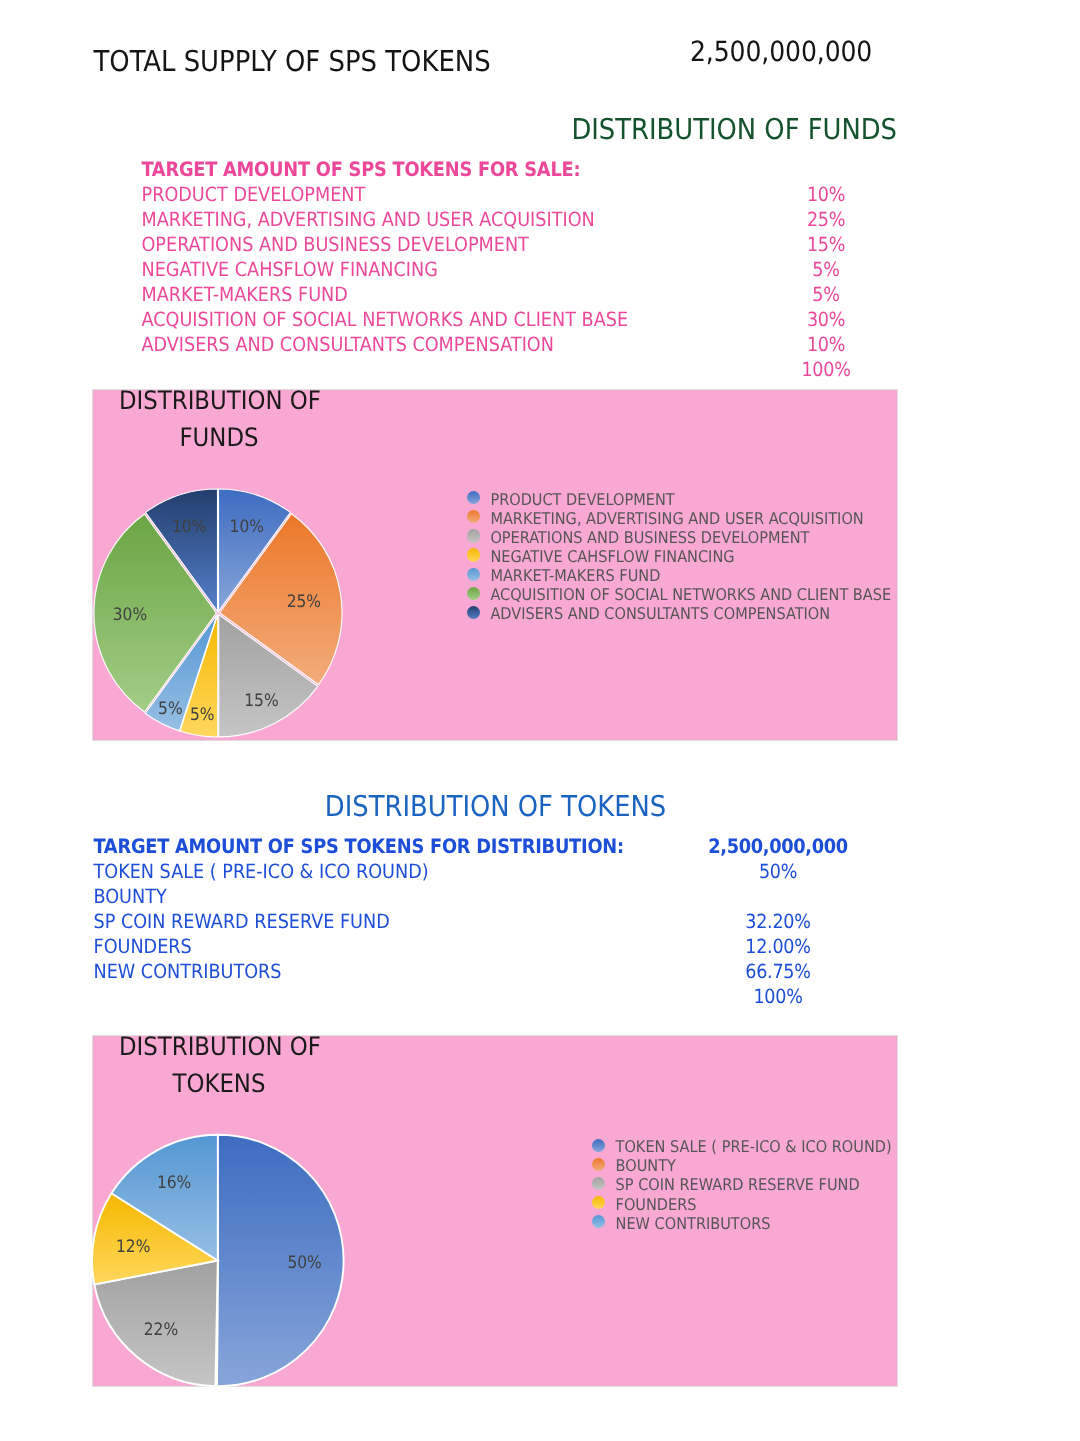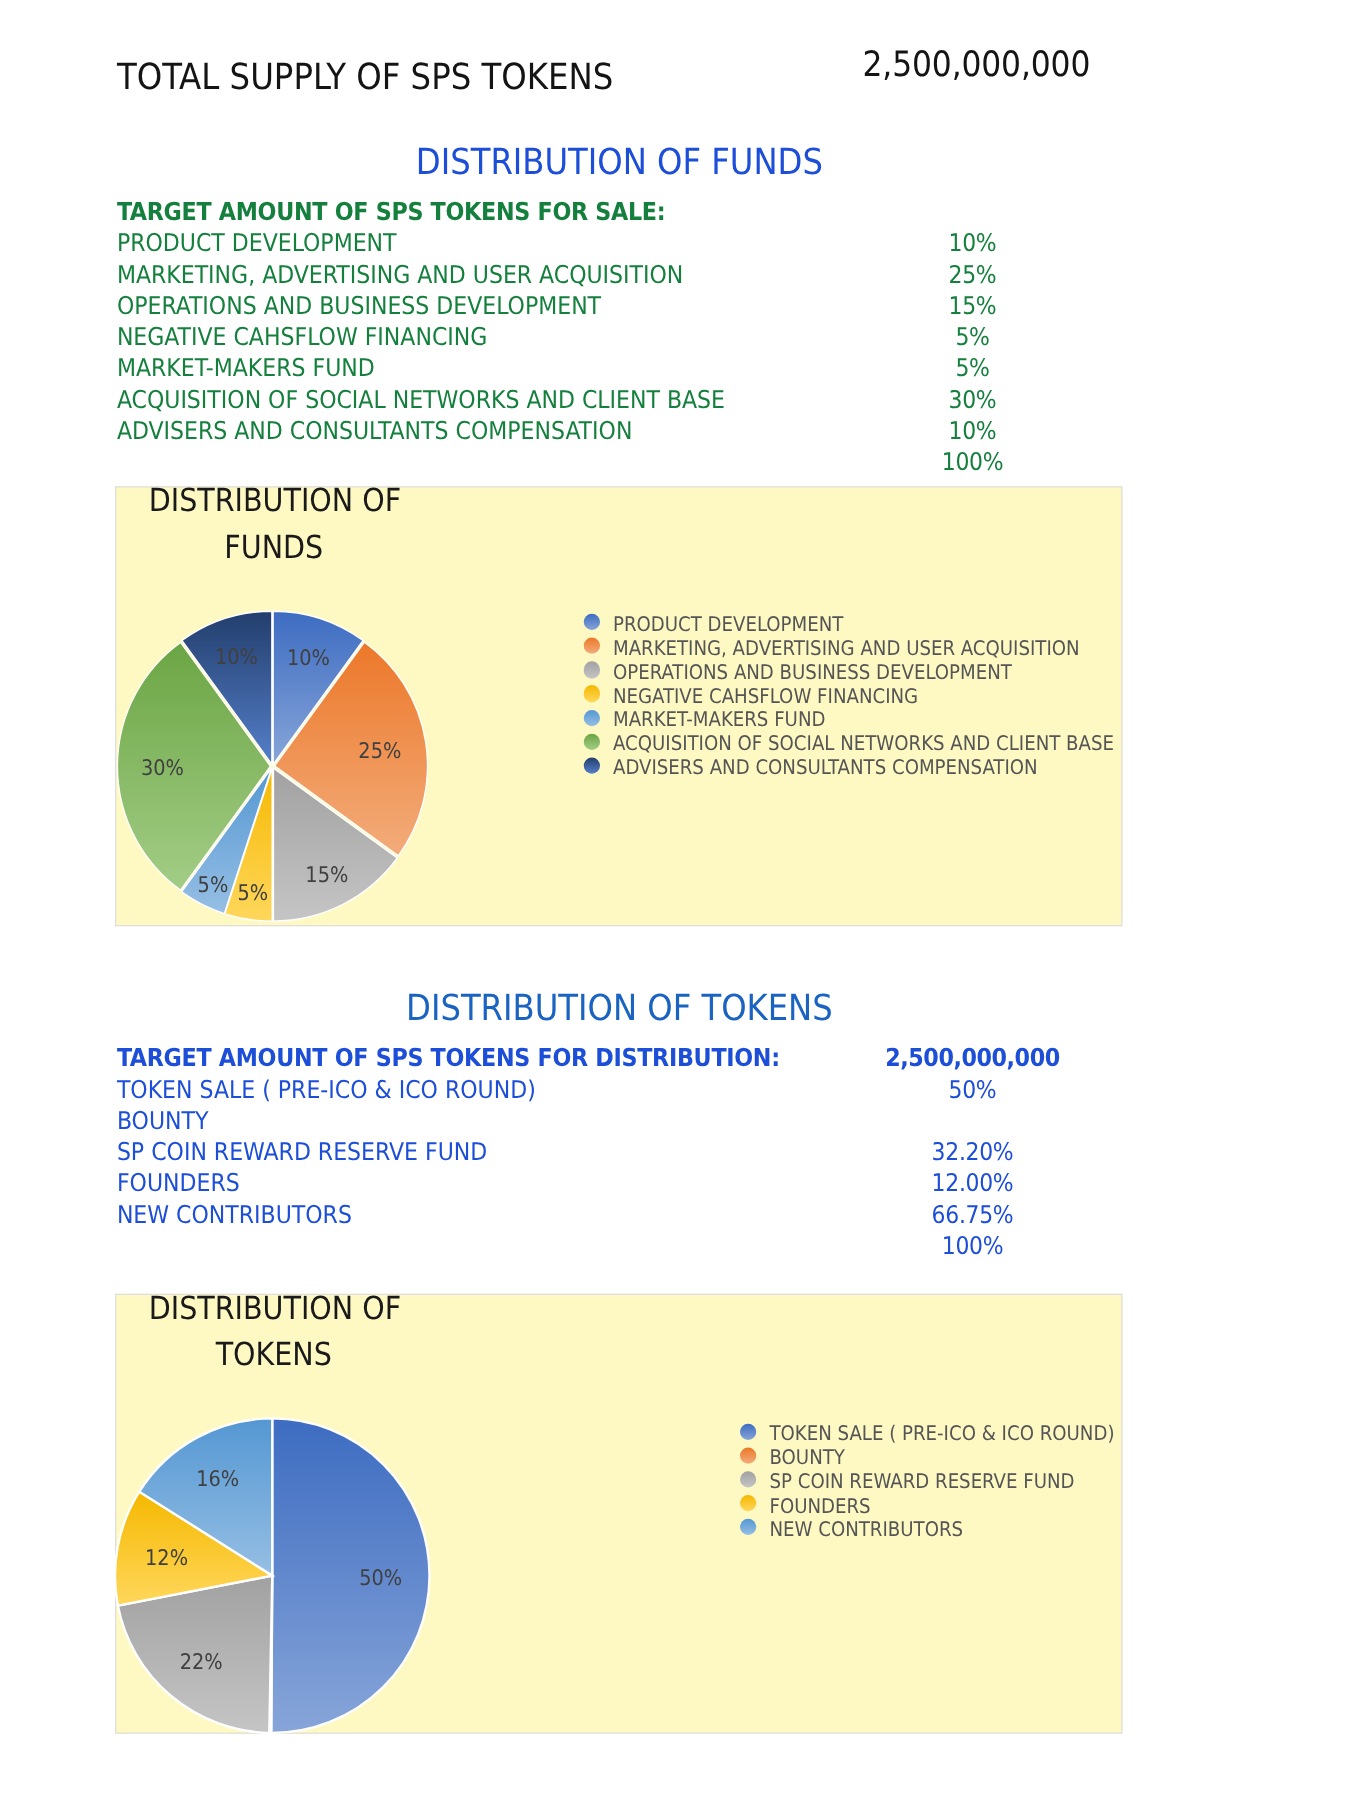--- a/index.html
+++ b/index.html
@@ -11,33 +11,33 @@
 
   .sec-heading{left:94px;width:803px;text-align:center;font-size:28.7px;white-space:nowrap;}
   .tbl{left:93.5px;width:803px;}
   .trow{position:relative;height:25.05px;}
   .tlabel{position:absolute;left:0;top:0;font-size:19.6px;white-space:nowrap;}
   .tval{position:absolute;left:511px;width:347px;top:0;text-align:center;font-size:19.5px;letter-spacing:-0.25px;white-space:nowrap;}
   .bold{font-weight:bold;}
   .tlabel.bold{font-size:19.8px;letter-spacing:-0.23px;}
   .tval.bold{font-size:19.8px;letter-spacing:-0.35px;}
 
-  .chartbox{border:1px solid #dedede;background:#fef9c3;box-sizing:border-box;}
+  .chartbox{border:1px solid #dedede;background:#f9a8d4;box-sizing:border-box;}
   .charttitle{position:absolute;text-align:center;font-size:25.4px;color:#1a1a1a;line-height:37px;white-space:nowrap;}
   .legend{position:absolute;}
   .legrow{position:relative;height:19.1px;white-space:nowrap;}
   .legdot{position:absolute;left:-0.6px;top:2.3px;width:13.2px;height:13.2px;border-radius:50%;}
   .legtxt{position:absolute;left:23.2px;top:1px;font-size:16.15px;color:#555555;}
   .piesvg{position:absolute;left:0;top:0;overflow:visible;pointer-events:none;}
 </style></head><body>
 
 <div class="abs hdr-label">TOTAL SUPPLY OF SPS TOKENS</div>
 <div class="abs hdr-value">2,500,000,000</div>
-<div class="abs sec-heading" style="top:112px;color:#1d4ed8;">DISTRIBUTION OF FUNDS</div>
-<div class="abs tbl" style="top:158.0px;color:#15803d;">
+<div class="abs sec-heading" style="top:112px;color:#14532d;text-align:right;">DISTRIBUTION OF FUNDS</div>
+<div class="abs tbl" style="top:158.0px;color:#ec4899;margin-left:48px;">
 <div class="trow">
       <span class="tlabel bold">TARGET AMOUNT OF SPS TOKENS FOR SALE:</span>
     </div>
 <div class="trow">
       <span class="tlabel">PRODUCT DEVELOPMENT</span>
       <span class="tval">10%</span>
     </div>
 <div class="trow">
       <span class="tlabel">MARKETING, ADVERTISING AND USER ACQUISITION</span>
       <span class="tval">25%</span>

